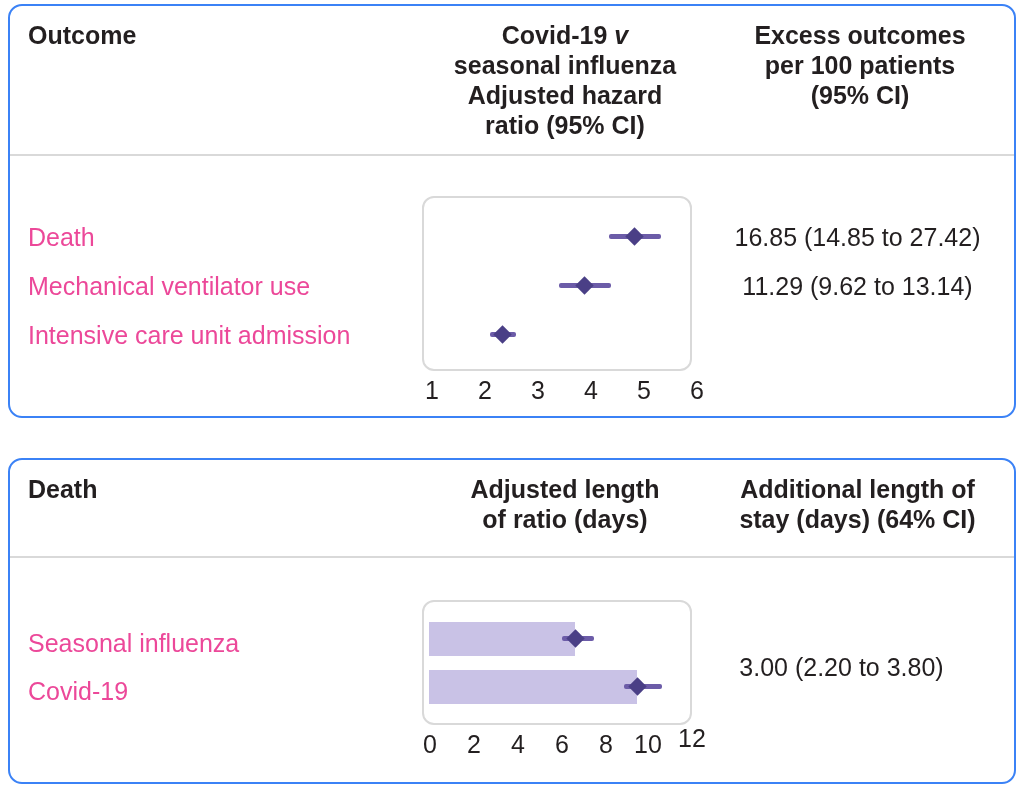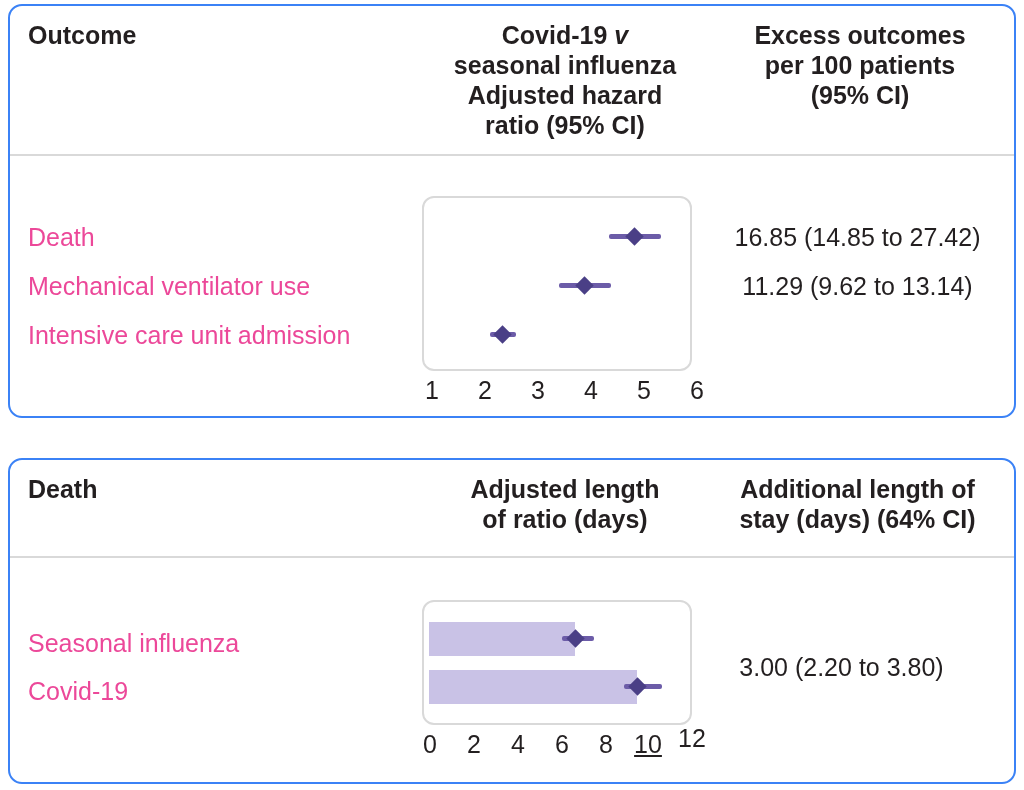--- a/index.html
+++ b/index.html
@@ -186,18 +186,18 @@
       <div class="bar" style="left:5px; top:68px; width:208px;"></div>
       <div class="ci-line" style="left:200px; top:82px; width:38px;"></div>
       <div class="ci-point" style="left:207px; top:78px;"></div>
     </div>
 
     <div class="axis-label" style="left:405px; top:270px;">0</div>
     <div class="axis-label" style="left:449px; top:270px;">2</div>
     <div class="axis-label" style="left:493px; top:270px;">4</div>
     <div class="axis-label" style="left:537px; top:270px;">6</div>
     <div class="axis-label" style="left:581px; top:270px;">8</div>
-    <div class="axis-label" style="left:618px; top:270px; width:40px;text-decoration:underline;">10</div>
+    <div class="axis-label" style="left:618px; top:270px; width:40px;">10</div>
     <div class="axis-label" style="left:662px; top:264px; width:40px;">12</div>
 
     <div class="value-text" style="left:684px; top:192px; width:295px;">3.00 (2.20 to 3.80)</div>
   </div>
 </div>
 
 </body></html>

